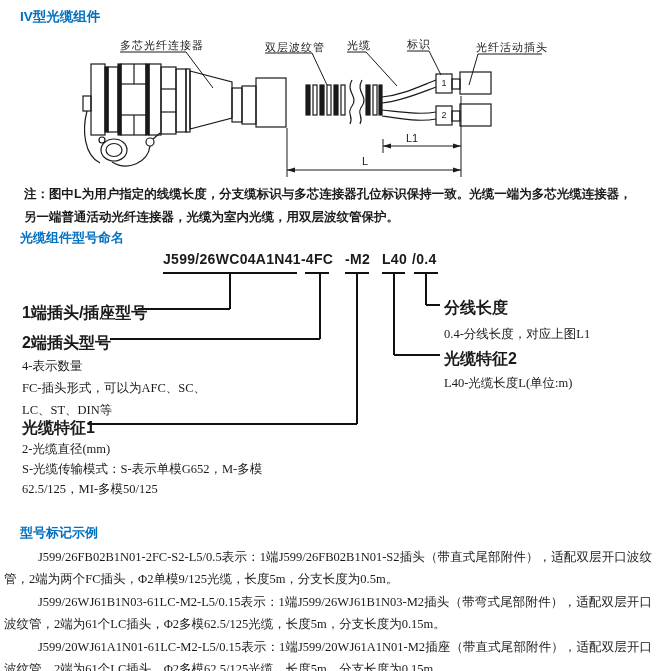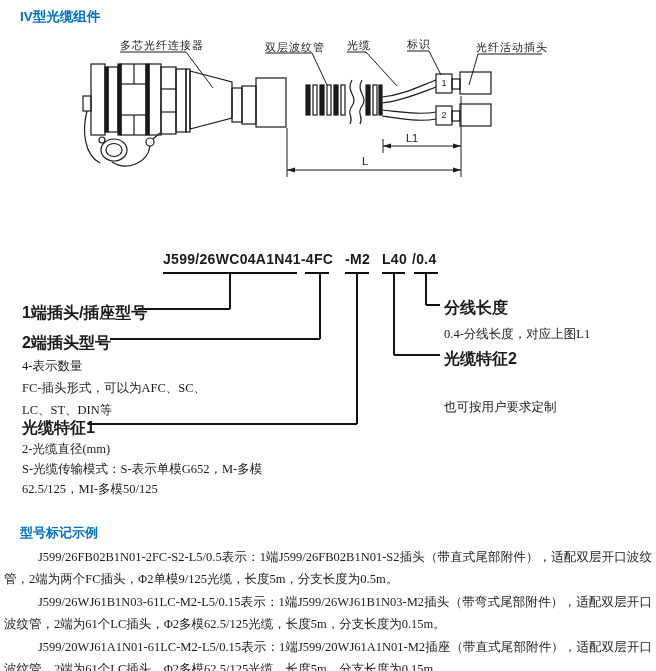--- a/index.html
+++ b/index.html
@@ -130,41 +130,43 @@
   <div class="abs figlabel" style="left:347px;top:38px;">光缆</div>
   <div class="abs figlabel" style="left:407px;top:37px;">标识</div>
   <div class="abs figlabel" style="left:476px;top:40px;">光纤活动插头</div>
 
   <div class="abs boxnum" style="left:436px;top:78px;width:16px;">1</div>
   <div class="abs boxnum" style="left:436px;top:110px;width:16px;">2</div>
 
   <div class="abs dimlabel" style="left:406px;top:132px;">L1</div>
   <div class="abs dimlabel" style="left:362px;top:155px;">L</div>
 
+  <div class="abs note" style="left:24px;top:183px;width:612px;">注：图中L为用户指定的线缆长度，分支缆标识与多芯连接器孔位标识保持一致。光缆一端为多芯光缆连接器，另一端普通活动光纤连接器，光缆为室内光缆，用双层波纹管保护。</div>
 
+  <div class="abs sans b blue h2" style="left:20px;top:229px;">光缆组件型号命名</div>
 
   <div class="abs pn" style="left:163px;top:251px;">J599/26WC04A1N41-4FC</div>
   <div class="abs pn" style="left:345px;top:251px;text-align:right;">-M2</div>
   <div class="abs pn" style="left:382px;top:251px;">L40</div>
   <div class="abs pn" style="left:412px;top:251px;">/0.4</div>
 
   <div class="abs lbl b sans" style="left:22px;top:303px;">1端插头/插座型号</div>
   <div class="abs lbl b sans" style="left:22px;top:333px;">2端插头型号</div>
   <div class="abs lbl" style="left:22px;top:358px;">4-表示数量</div>
   <div class="abs lbl" style="left:22px;top:380px;">FC-插头形式，可以为AFC、SC、</div>
   <div class="abs lbl" style="left:22px;top:402px;">LC、ST、DIN等</div>
   <div class="abs lbl b sans" style="left:22px;top:418px;">光缆特征1</div>
   <div class="abs lbl" style="left:22px;top:441px;">2-光缆直径(mm)</div>
   <div class="abs lbl" style="left:22px;top:461px;text-align:right;">S-光缆传输模式：S-表示单模G652，M-多模</div>
   <div class="abs lbl" style="left:22px;top:481px;">62.5/125，MI-多模50/125</div>
 
   <div class="abs lbl b sans" style="left:444px;top:298px;">分线长度</div>
   <div class="abs lbl" style="left:444px;top:326px;">0.4-分线长度，对应上图L1</div>
   <div class="abs lbl b sans" style="left:444px;top:349px;">光缆特征2</div>
-  <div class="abs lbl" style="left:444px;top:399px;">也可按用户要求定制</div>
+  <div class="abs lbl" style="left:444px;top:375px;">L40-光缆长度L(单位:m)</div>
 
   <div class="abs sans b blue h2" style="left:20px;top:524px;">型号标记示例</div>
 
   <div class="abs para" style="left:4px;top:546px;">
     <p>J599/26FB02B1N01-2FC-S2-L5/0.5表示：1端J599/26FB02B1N01-S2插头（带直式尾部附件），适配双层开口波纹管，2端为两个FC插头，Φ2单模9/125光缆，长度5m，分支长度为0.5m。</p>
     <p>J599/26WJ61B1N03-61LC-M2-L5/0.15表示：1端J599/26WJ61B1N03-M2插头（带弯式尾部附件），适配双层开口波纹管，2端为61个LC插头，Φ2多模62.5/125光缆，长度5m，分支长度为0.15m。</p>
     <p>J599/20WJ61A1N01-61LC-M2-L5/0.15表示：1端J599/20WJ61A1N01-M2插座（带直式尾部附件），适配双层开口波纹管，2端为61个LC插头，Φ2多模62.5/125光缆，长度5m，分支长度为0.15m。</p>
   </div>
 
 </div>

